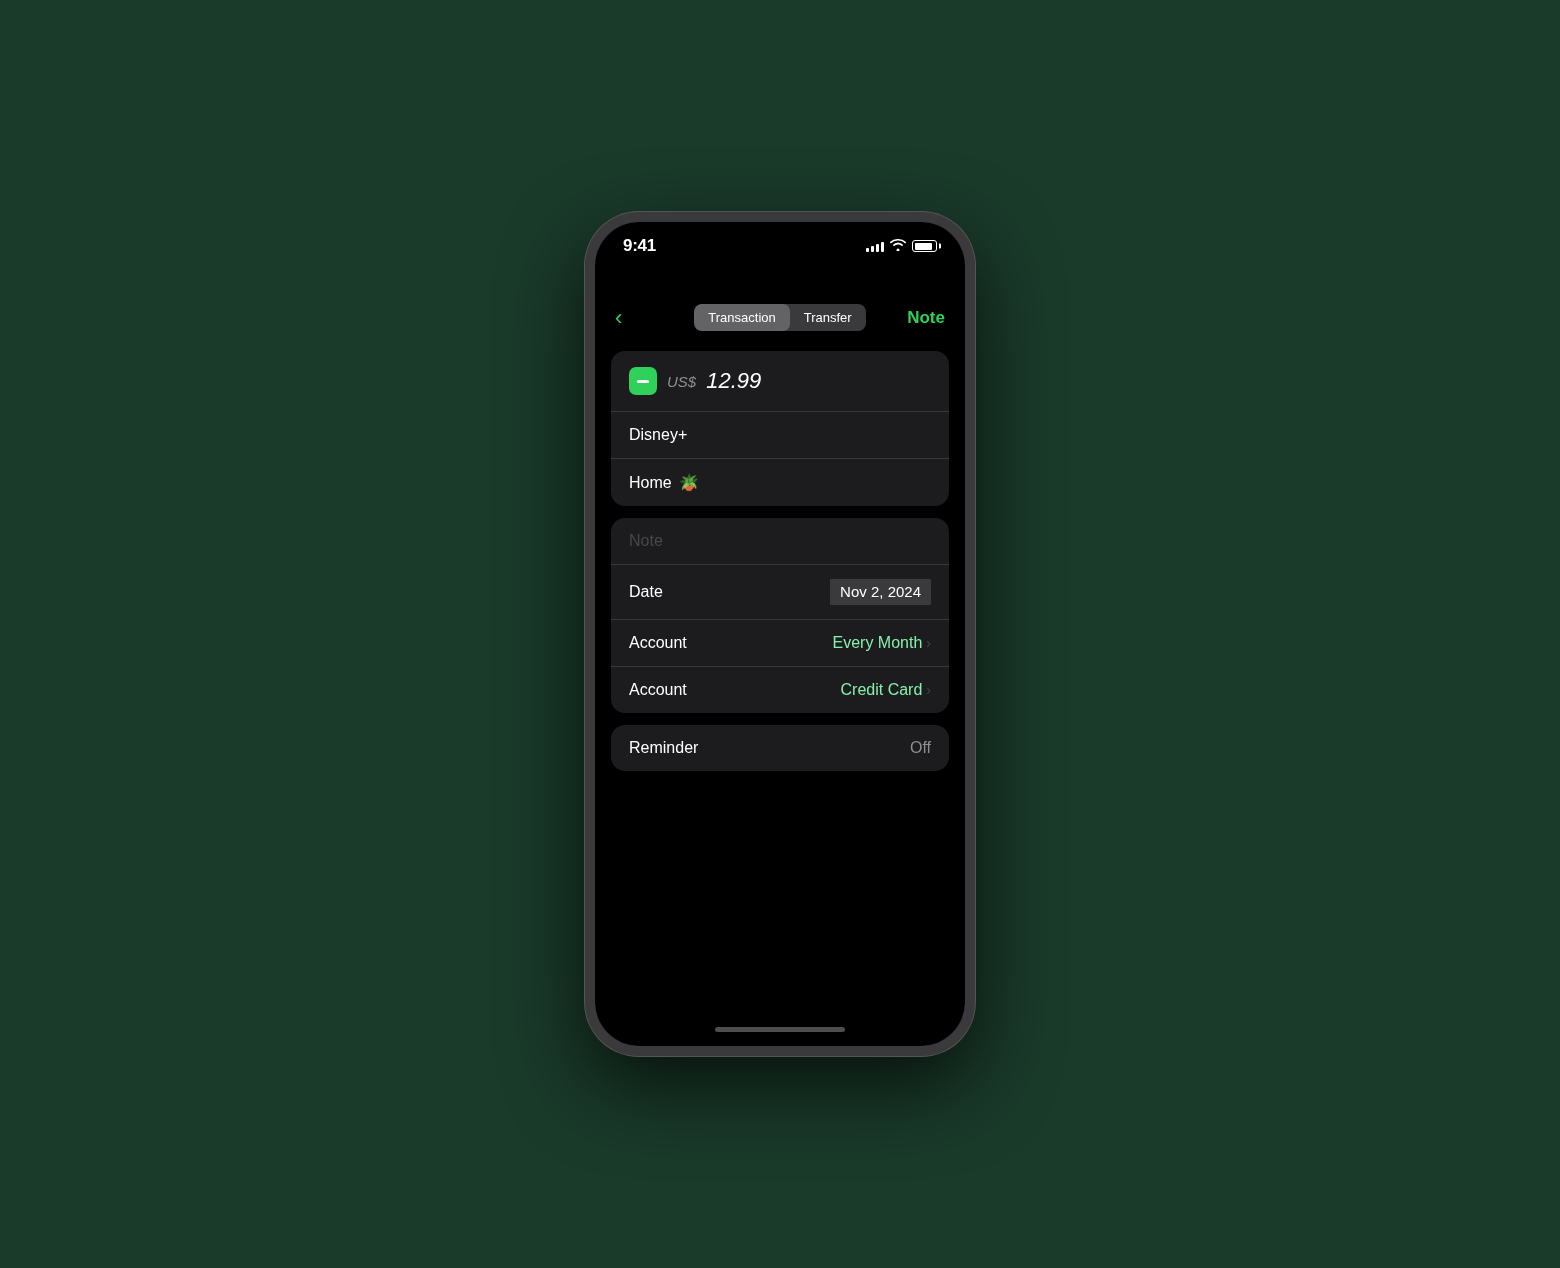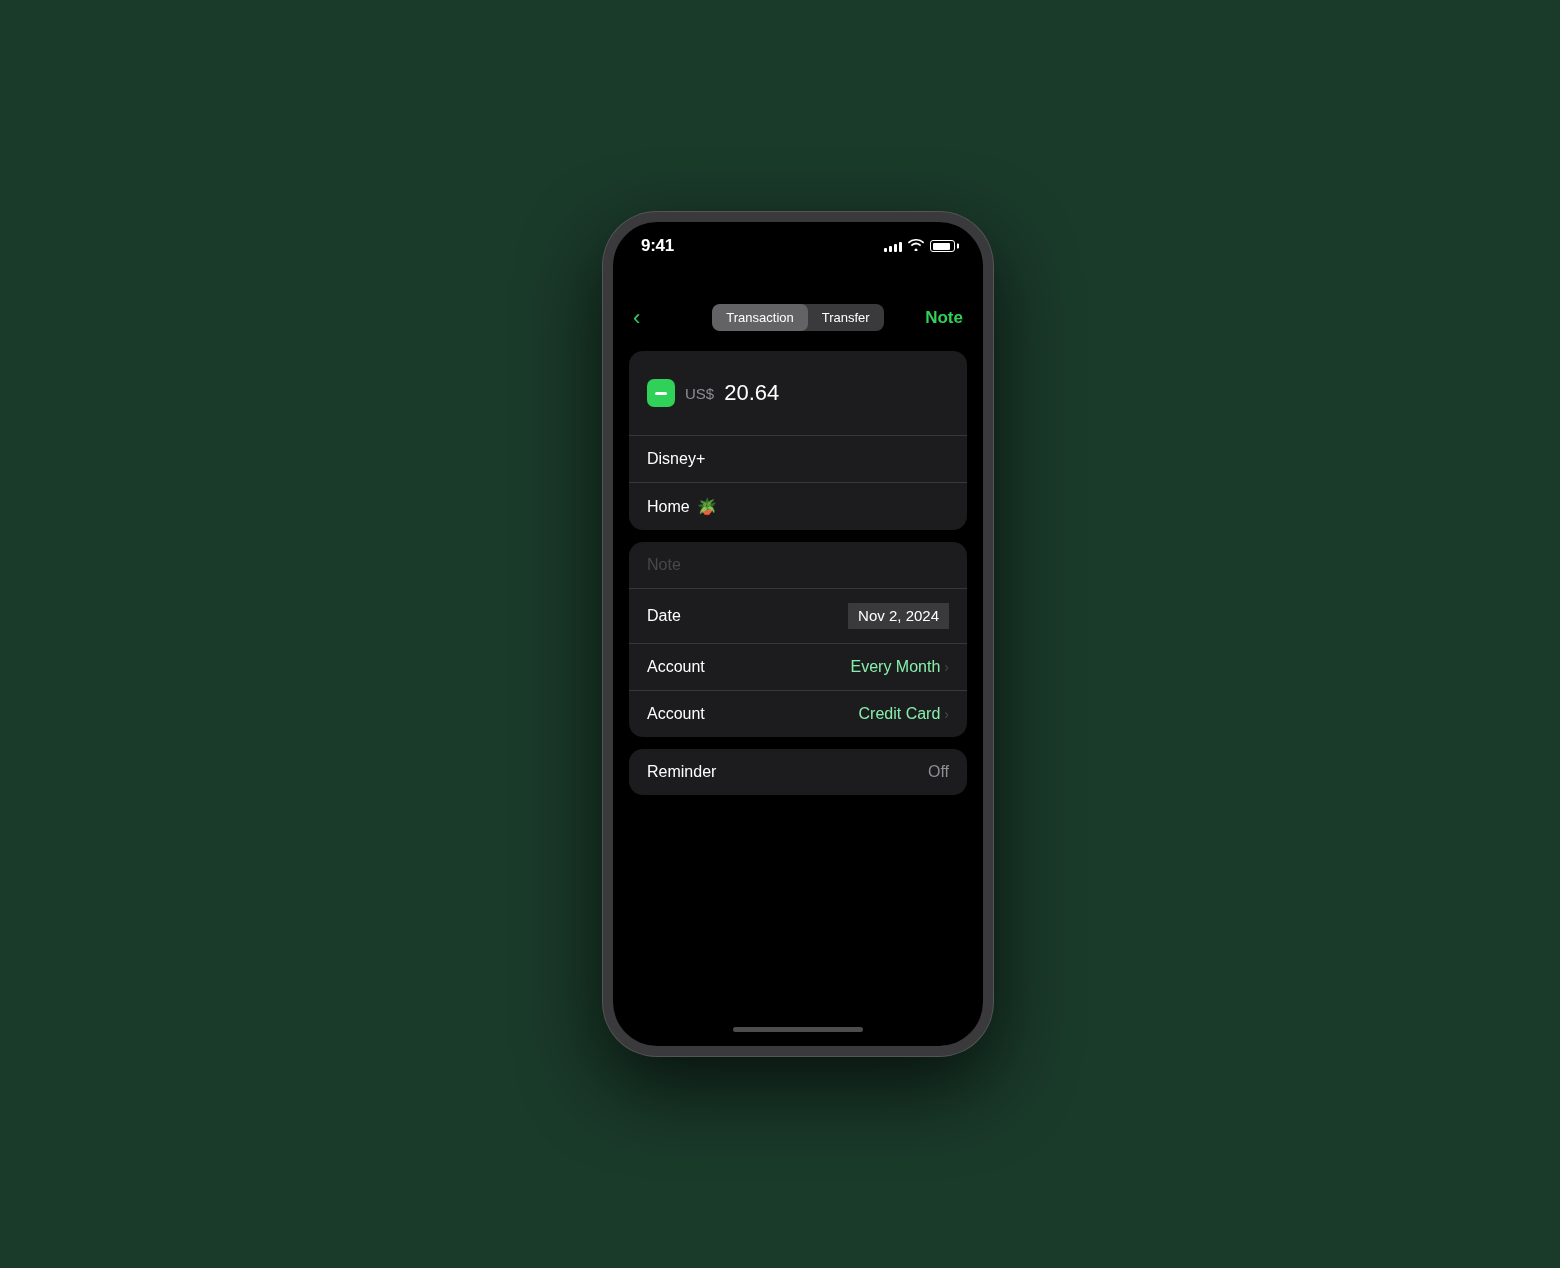--- a/index.html
+++ b/index.html
@@ -24,21 +24,20 @@
       height: 100%;
       background: #1c1c1e;
       border-radius: 54px;
       border: 10px solid #3a3a3c;
       overflow: hidden;
       position: relative;
       box-shadow:
         0 0 0 1px #555,
         0 30px 80px rgba(0,0,0,0.7),
         inset 0 0 0 1px #2c2c2e;
-      margin-left: 18px;
     }
 
     
     .phone-body::before {
       content: '';
       position: absolute;
       left: -14px;
       top: 120px;
       width: 4px;
       height: 36px;
@@ -198,22 +197,23 @@
 
     
     .card {
       background: #1c1c1e;
       border-radius: 14px;
       overflow: hidden;
     }
 
     
     .amount-section {
-      padding: 28px 18px;
+      padding: 16px 18px;
       border-bottom: 0.5px solid #38383a;
+      font-style: italic;
     }
 
     .amount-row {
       display: flex;
       align-items: center;
       gap: 10px;
     }
 
     .amount-icon {
       width: 28px;
@@ -416,21 +416,21 @@
 
       <div class="content">
 
         <div class="card">
           <div class="amount-section">
             <div class="amount-row">
               <div class="amount-icon">
                 <div class="amount-icon-inner"></div>
               </div>
               <span class="amount-currency">US$</span>
-              <span class="amount-value">20.64</span>
+              <span class="amount-value">12.99</span>
             </div>
           </div>
 
           <div class="merchant-section">
             <span class="merchant-name">Disney+</span>
           </div>
 
           <div class="category-section">
             <div class="category-row">
               <span class="category-text">Home</span>

